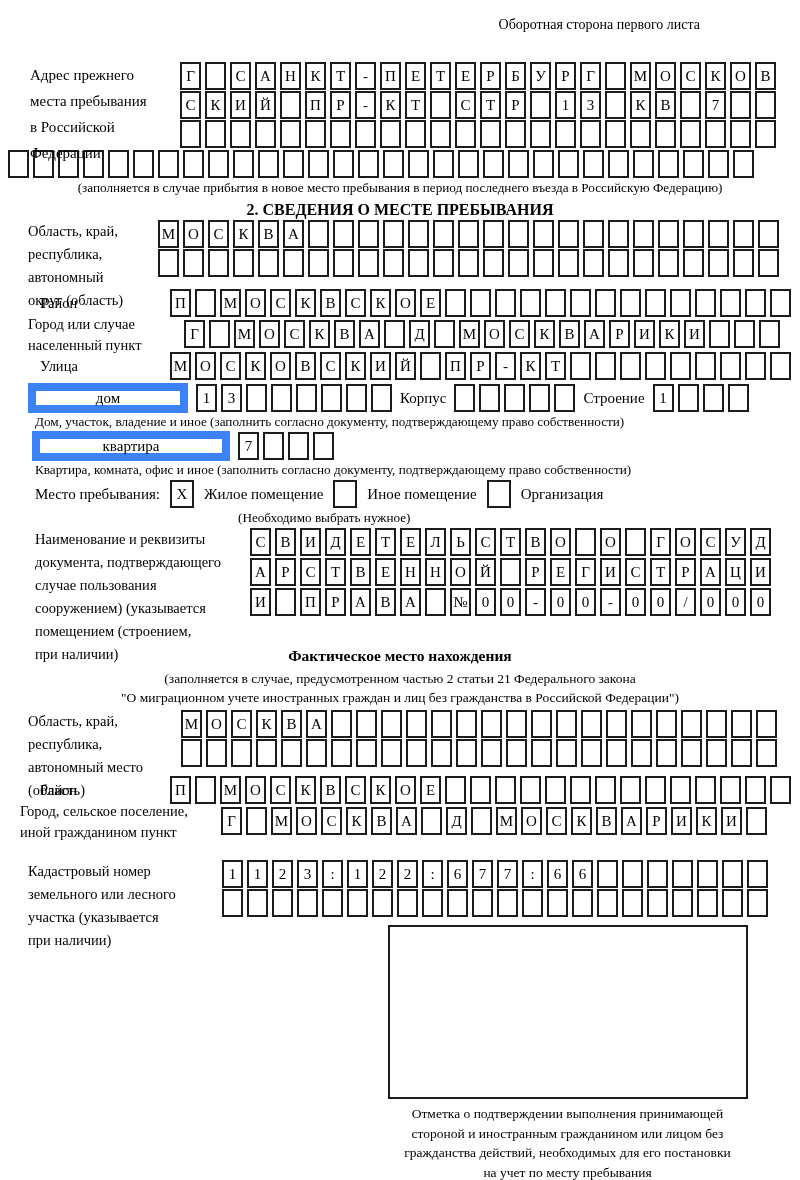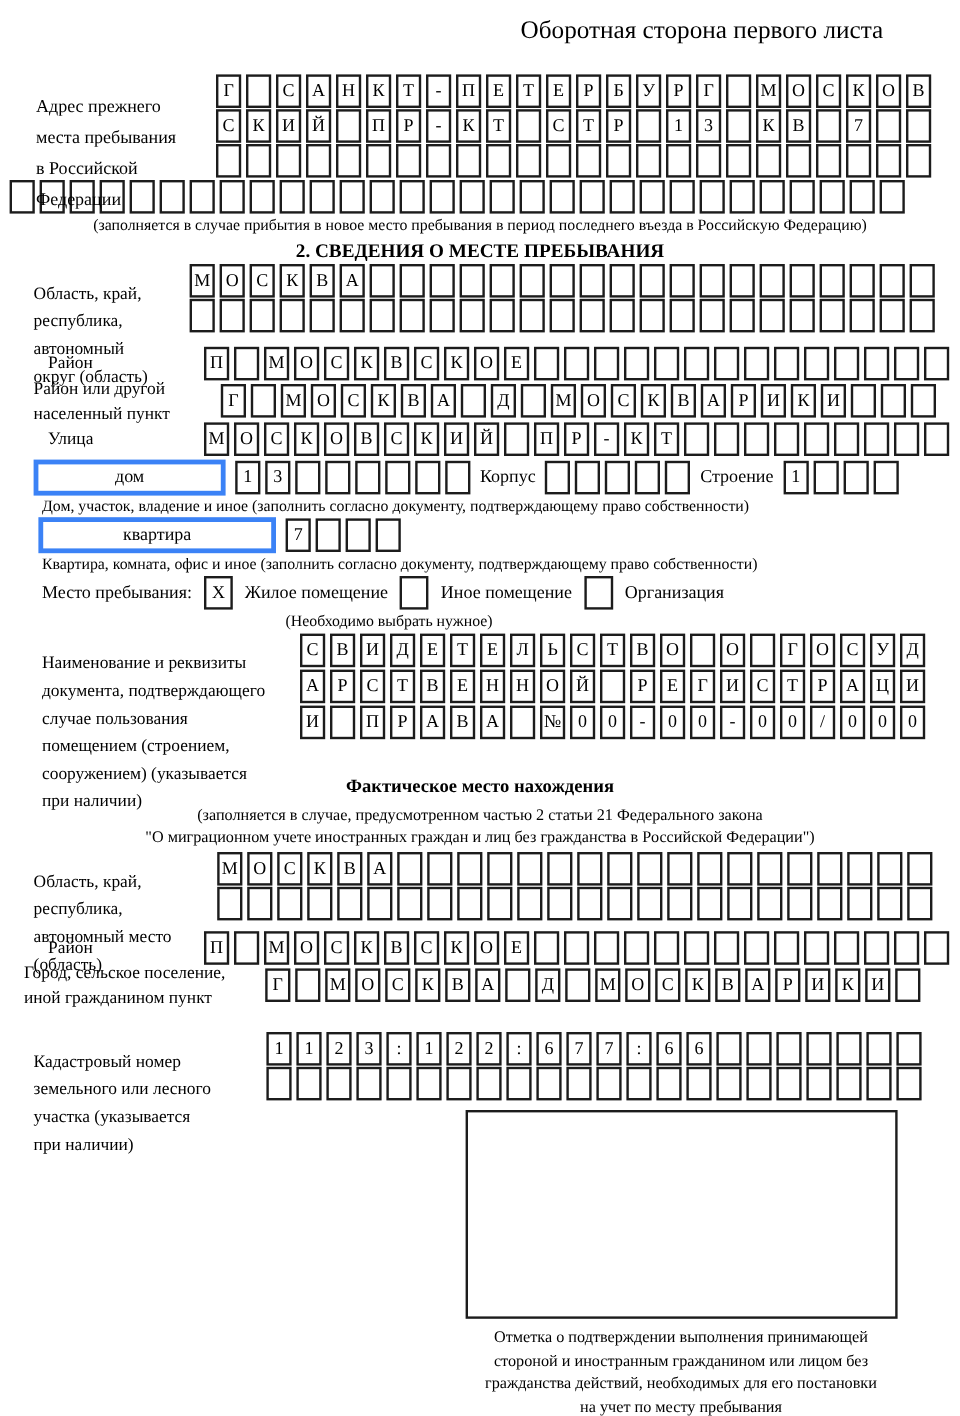--- a/index.html
+++ b/index.html
@@ -7,35 +7,35 @@
     position:relative;
     width:800px;height:1180px;
     margin:0 auto;
     background:#ffffff;
     color:#000;
     font-family:"Liberation Serif","DejaVu Serif",serif;
     box-sizing:border-box;
     padding-top:16px;
     overflow:hidden;
   }
-  .hdr-note{font-size:21px;line-height:18px;text-align:right;padding-right:64px;}
+  .hdr-note{font-size:14px;line-height:18px;text-align:right;padding-right:100px;}
 
   
   .cellrow{display:flex;gap:4px;}
   .cell{
     box-sizing:border-box;flex:0 0 21px;width:21px;height:28px;
     border:2px solid #1c1c1c;background:#fff;
     display:flex;align-items:center;justify-content:center;
     font-size:15px;line-height:1;font-family:inherit;
   }
   .rows{display:flex;flex-direction:column;gap:1px;}
 
   
   .block{position:relative;}
-  .block .lbl{position:absolute;left:0;top:14px;font-size:14.5px;line-height:23px;}
+  .block .lbl{position:absolute;left:0;top:0;font-size:14.5px;line-height:23px;}
   .lbl2{font-size:14.5px;}
 
   .s1{margin:28px 0 0 30px;height:86px;}
   .s1 .lbl{width:145px;line-height:26px;font-size:15px;}
   .s1 .rows{margin-left:150px;}
   .fullrow{margin:2px 0 0 8px;}
   .note{font-size:13.2px;line-height:16px;}
   .center{text-align:center;}
   .note1{margin-top:2px;}
   .h2{margin-top:4px;font-size:16px;line-height:20px;font-weight:bold;text-align:center;}
@@ -45,21 +45,21 @@
   .linerow{display:flex;align-items:center;margin-left:40px;}
   .linerow .lblw{width:130px;flex:0 0 130px;}
   .raion{margin-top:12px;}
   .gorod{margin:3px 0 0 28px;height:28px;}
   .gorod .lbl{top:-6px;line-height:21px;width:150px;}
   .gorod .cellrow{margin-left:156px;}
   .ulitsa{margin-top:4px;}
 
   .domrow{display:flex;align-items:center;margin:3px 0 0 28px;gap:8px;}
   .widebox{
-    box-sizing:border-box;border:4px solid #3b82f6;height:30px;
+    box-sizing:border-box;border:8px solid #3b82f6;height:30px;
     display:flex;align-items:center;justify-content:center;font-size:15px;background:#fff;
   }
   .dombox{width:160px;}
   .kvbox{width:198px;}
   .smalllbl{font-size:15px;}
   .leftnote{margin:1px 0 0 35px;}
   .kvrow{display:flex;align-items:center;margin:1px 0 0 32px;gap:8px;}
 
   .mestorow{display:flex;align-items:center;margin:2px 0 0 35px;gap:10px;font-size:15px;}
   .chk{
@@ -312,21 +312,21 @@
         <span class="cell"></span>
         <span class="cell"></span>
         <span class="cell"></span>
         <span class="cell"></span>
         <span class="cell"></span>
       </div>
   </div>
 
   <div class="block gorod">
     <div class="lbl">
-        <div>Район или другой</div>
+        <div>Город или случае</div>
         <div>населенный пункт</div>
       </div>
     <div class="cellrow">
         <span class="cell">Г</span>
         <span class="cell"></span>
         <span class="cell">М</span>
         <span class="cell">О</span>
         <span class="cell">С</span>
         <span class="cell">К</span>
         <span class="cell">В</span>
@@ -431,22 +431,22 @@
     <div class="chk"></div>
     <div>Организация</div>
   </div>
   <div class="note mnote">(Необходимо выбрать нужное)</div>
 
   <div class="block docblock">
     <div class="lbl">
         <div>Наименование и реквизиты</div>
         <div>документа, подтверждающего</div>
         <div>случае пользования</div>
+        <div>сооружением) (указывается</div>
         <div>помещением (строением,</div>
-        <div>сооружением) (указывается</div>
         <div>при наличии)</div>
       </div>
     <div class="rows">
       <div class="cellrow">
           <span class="cell">С</span>
           <span class="cell">В</span>
           <span class="cell">И</span>
           <span class="cell">Д</span>
           <span class="cell">Е</span>
           <span class="cell">Т</span>

